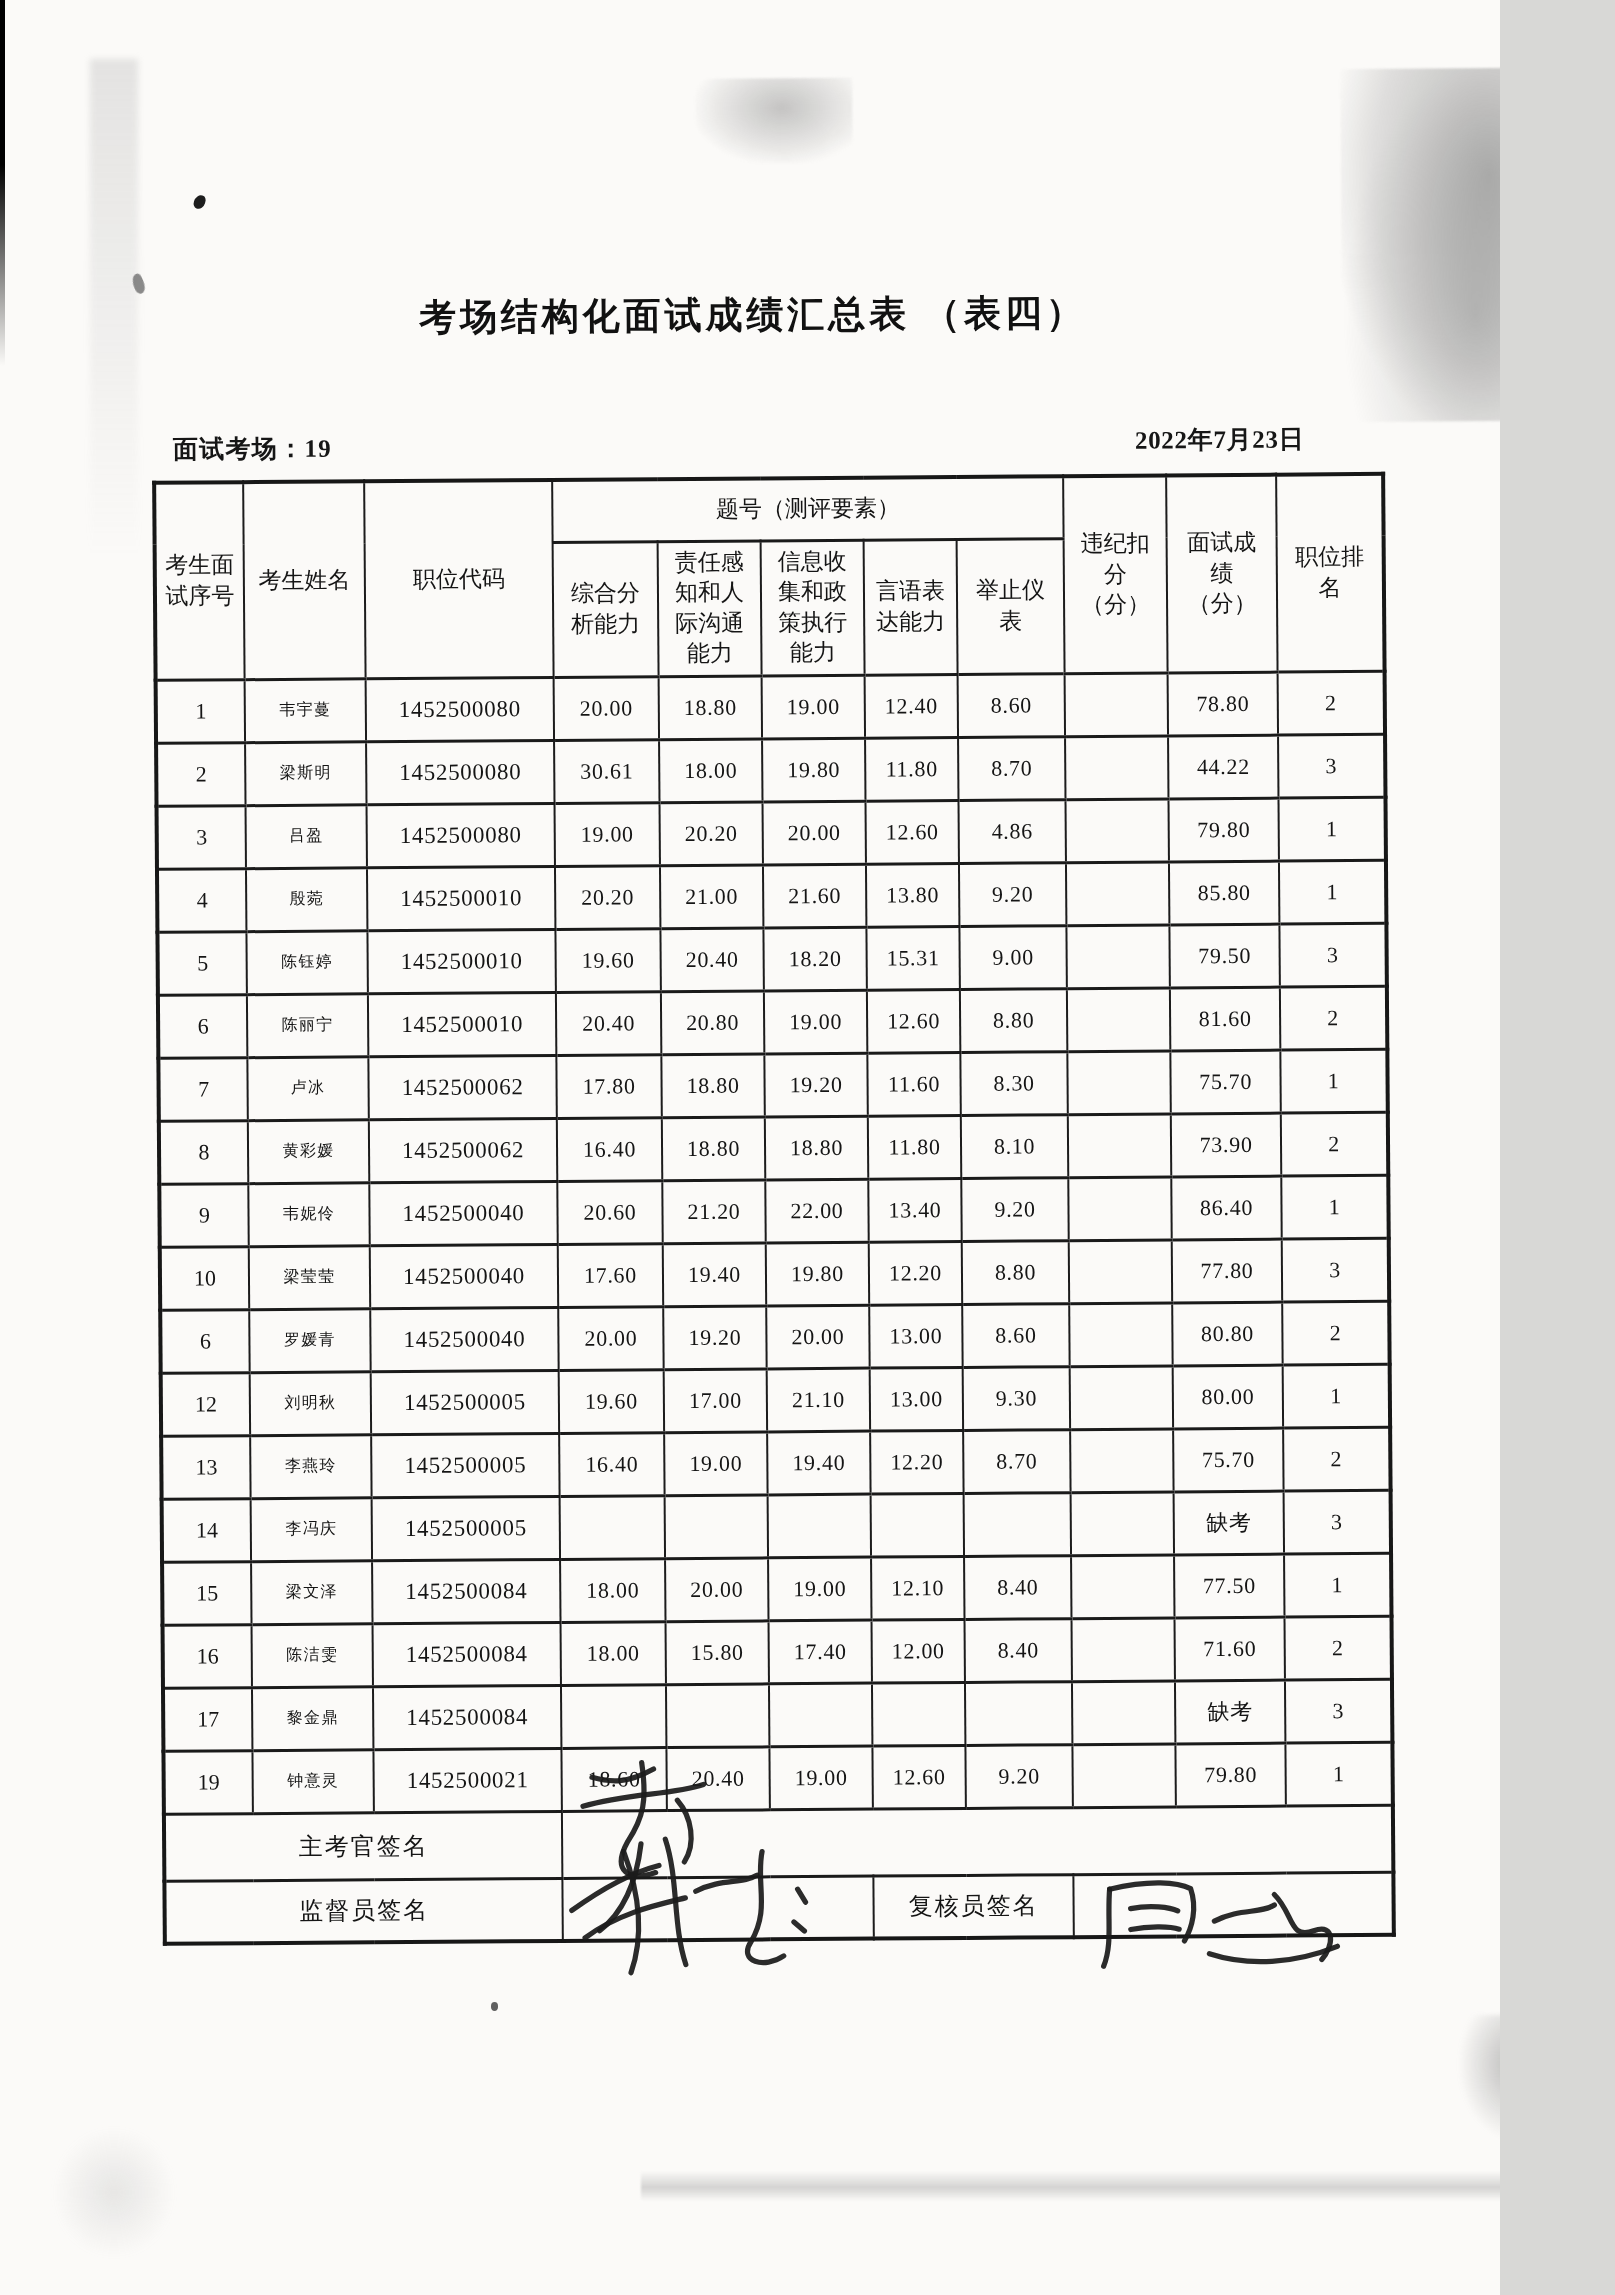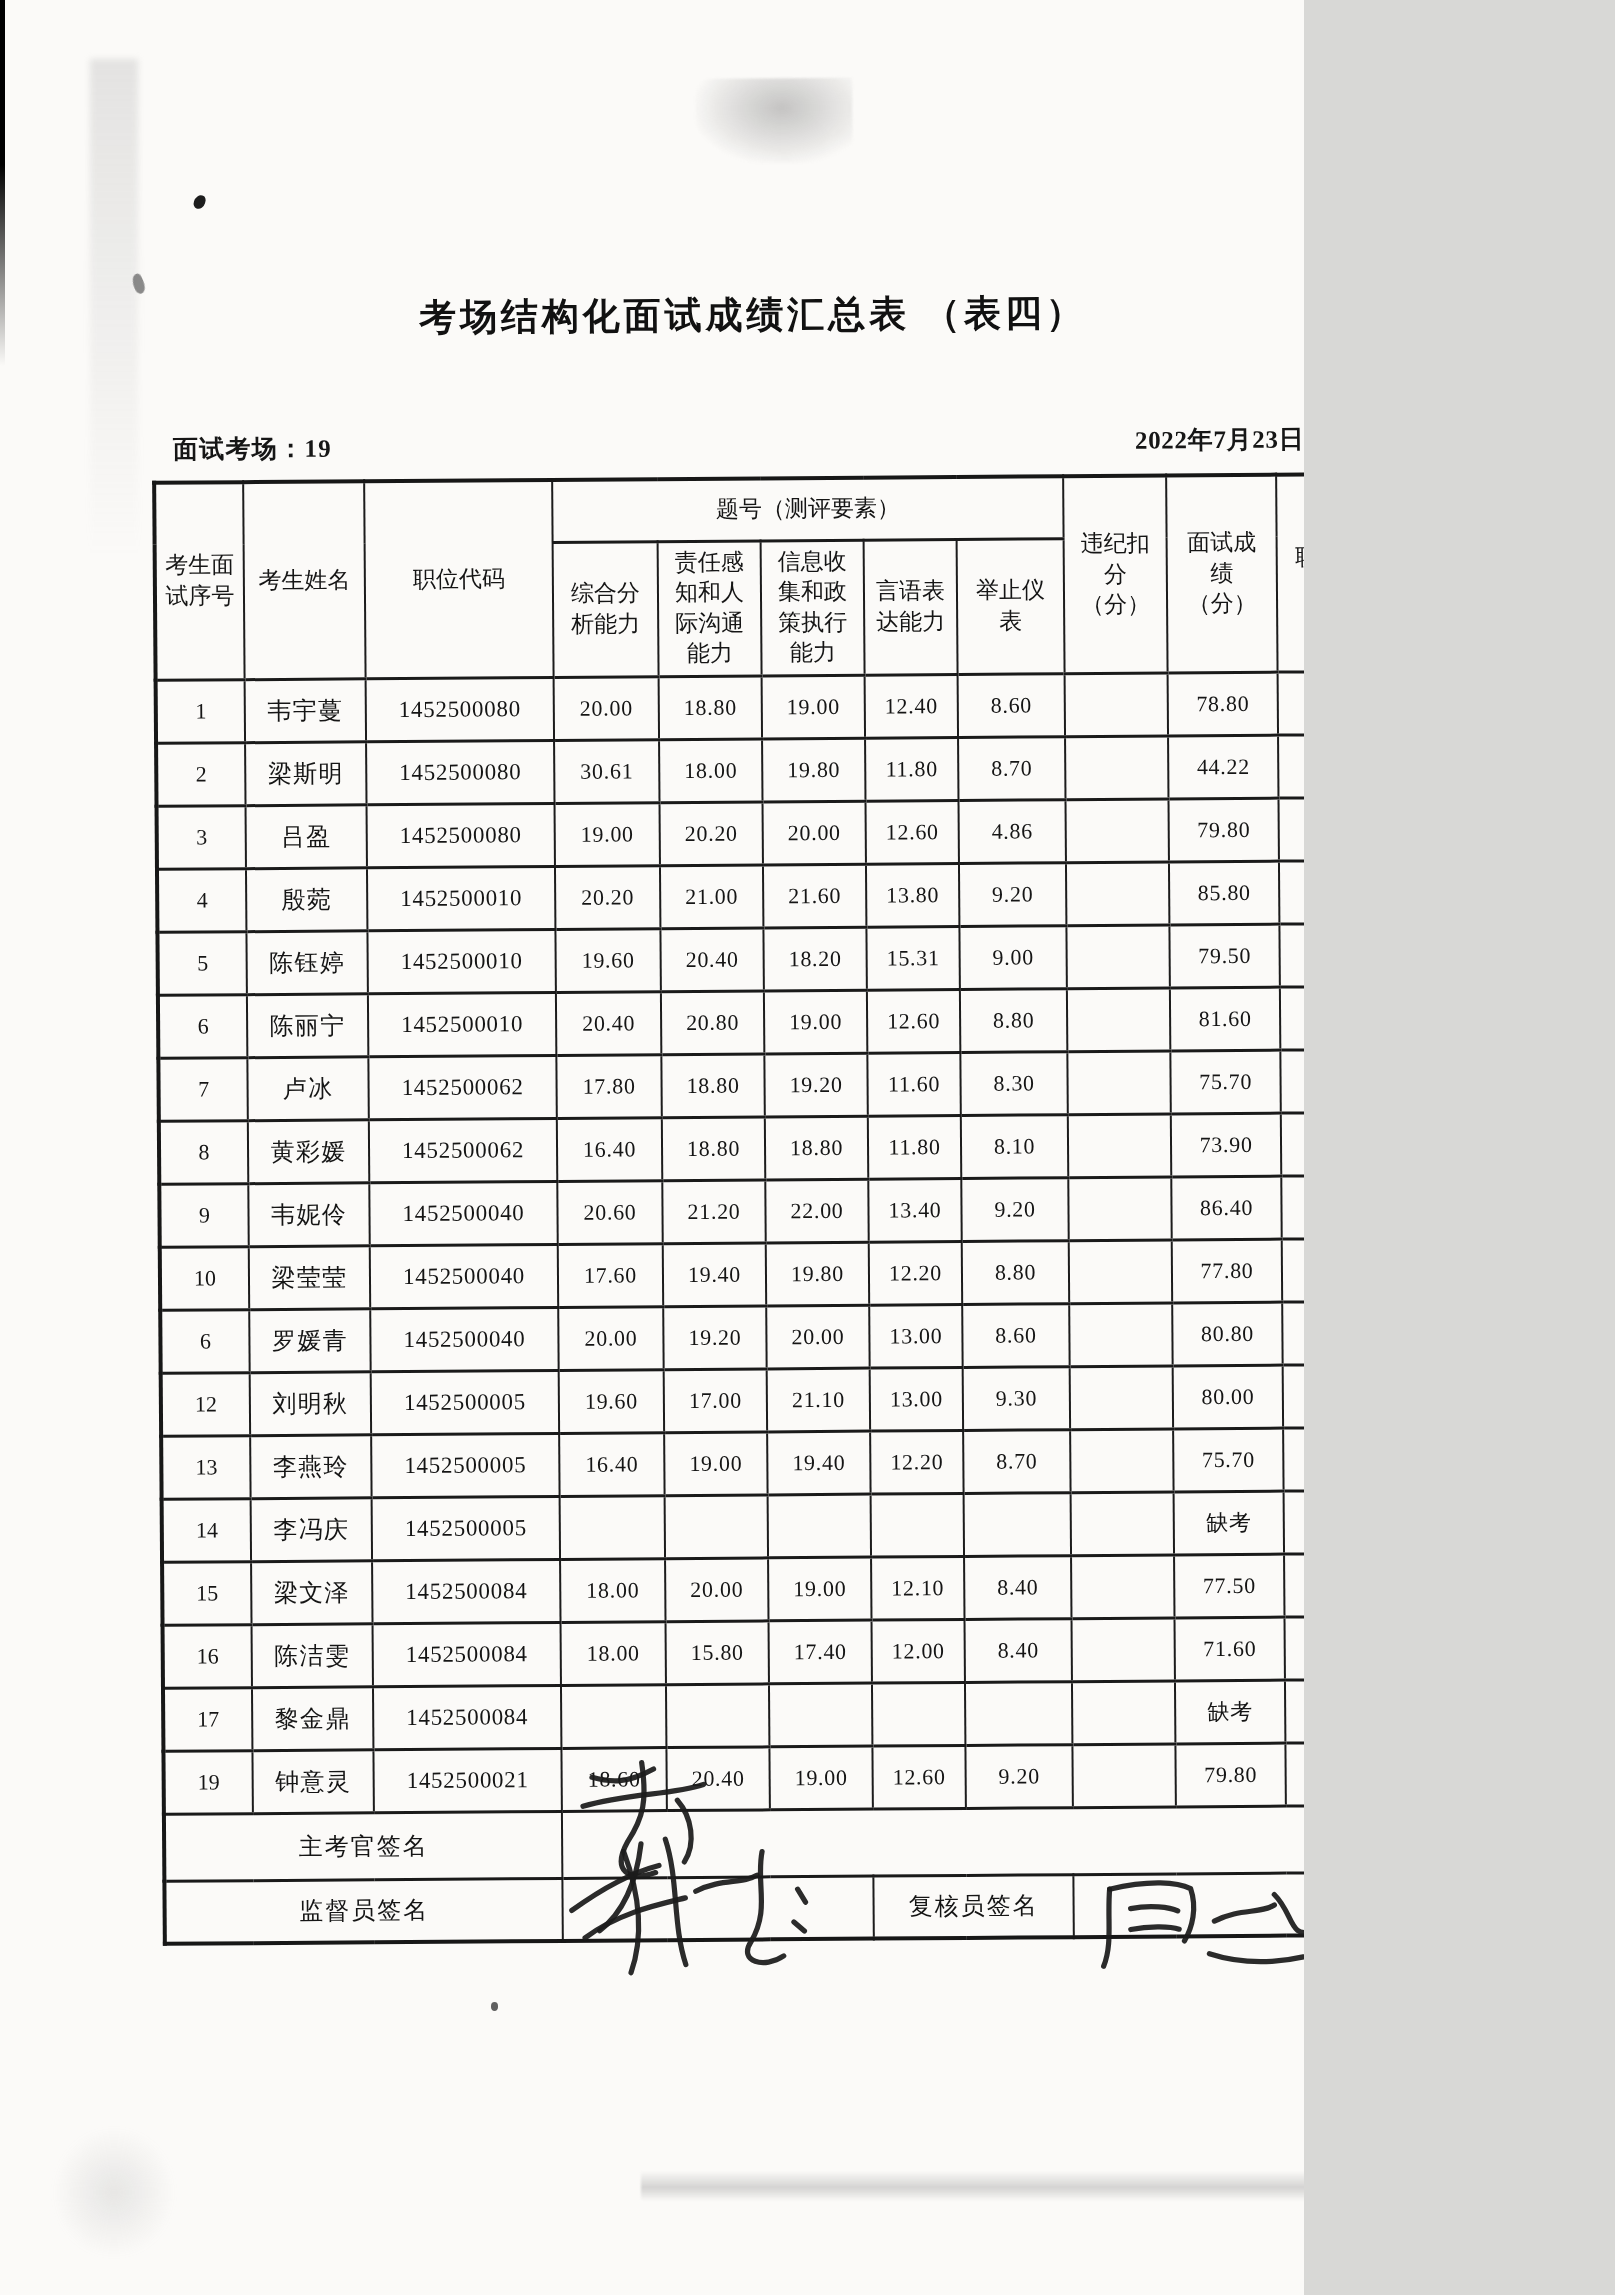--- a/index.html
+++ b/index.html
@@ -1,18 +1,18 @@
 <!DOCTYPE html>
 <html style="font-size:10.5px"><head>
 <meta charset="utf-8">
 <style>
   html,body{margin:0;padding:0;background:#d8d8d6;}
   #page{
     position:relative;
-    width:1304px;height:2295px;
+    width:1500px;height:2295px;
     background:#fbfaf8;
     overflow:hidden;
     font-family:"Liberation Serif","DejaVu Serif",serif;
     color:#161616;
   }
   #content{
     position:absolute;left:0;top:0;width:1616px;height:2295px;
     transform:rotate(-0.42deg);
     transform-origin:0px 1145px;
   }
@@ -47,21 +47,21 @@
     font-weight:normal;
     color:#151515;
   }
   table.score th{white-space:pre-line;font-size:23px;line-height:1.32;}
   tr.hrow1{height:62px;}
   tr.hrow2{height:135px;}
   tbody tr{height:63px;}
   tr.frow1{height:67px;}
   tr.frow2{height:63px;}
   td.c-seq{font-size:22px;}
-  td.c-name{font-size:24px;letter-spacing:1.3px;}
+  td.c-name{font-size:16px;letter-spacing:1.3px;}
   td.c-code{font-size:23px;letter-spacing:0.7px;}
   td.c-s1,td.c-s2,td.c-s3,td.c-s4,td.c-s5,td.c-penalty,td.c-score,td.c-rank{font-size:22px;letter-spacing:0.7px;}
   .foot-label{font-size:24px;letter-spacing:2px;}
   
   .art{position:absolute;pointer-events:none;}
   .art-left-bar{left:0;top:0;width:4.6px;height:366px;background:linear-gradient(to bottom,#000 0 45%,rgba(0,0,0,.55) 70%,rgba(0,0,0,0));}
   .art-dot1{left:194px;top:195px;width:11px;height:14.4px;background:#1d1d1d;border-radius:60% 40% 55% 45%;transform:rotate(18deg);}
   .art-comma{left:133px;top:274px;width:10.5px;height:19.6px;background:#6f6f6f;border-radius:70% 30% 60% 40%;transform:rotate(-24deg);filter:blur(0.7px);opacity:.8;}
   .art-dot2{left:491px;top:2002px;width:7.2px;height:8.5px;background:#3a3a3a;border-radius:50%;opacity:.8;}
   .art-smudge-topcenter{left:703px;top:84px;width:157px;height:85px;background:radial-gradient(ellipse at 55% 35%,rgba(130,130,130,.45),rgba(160,160,160,.18) 55%,rgba(160,160,160,0) 75%);filter:blur(1.3px);}

